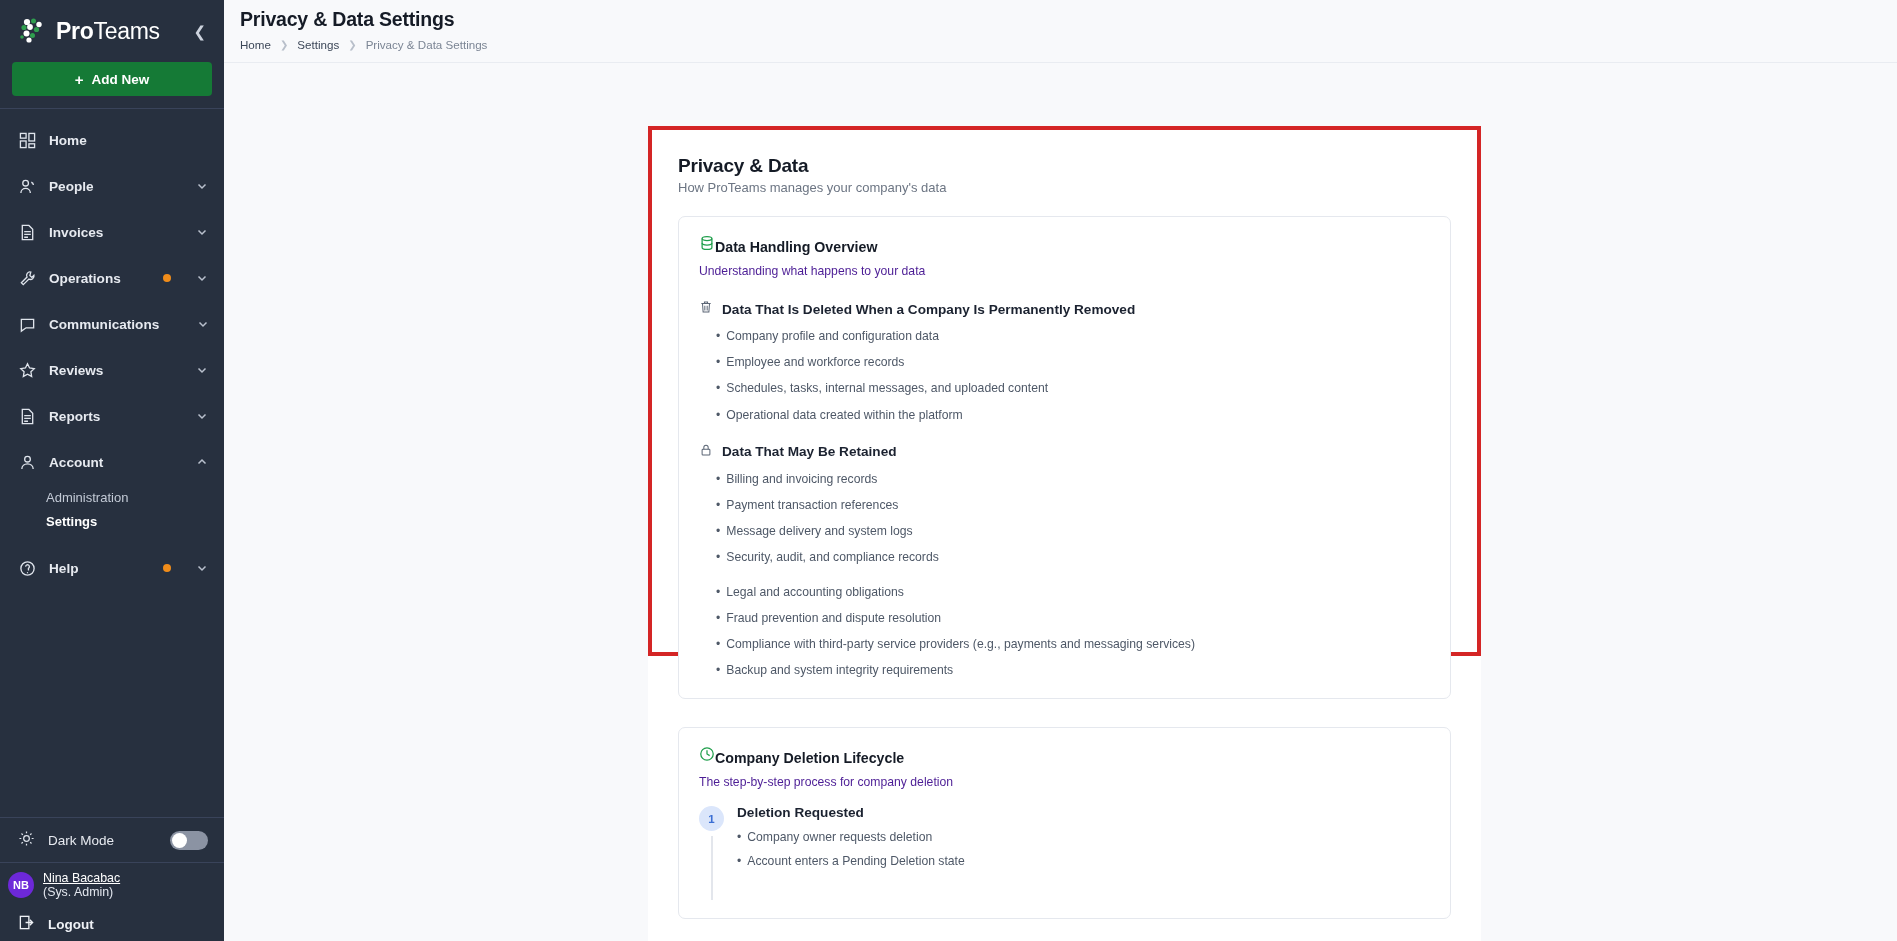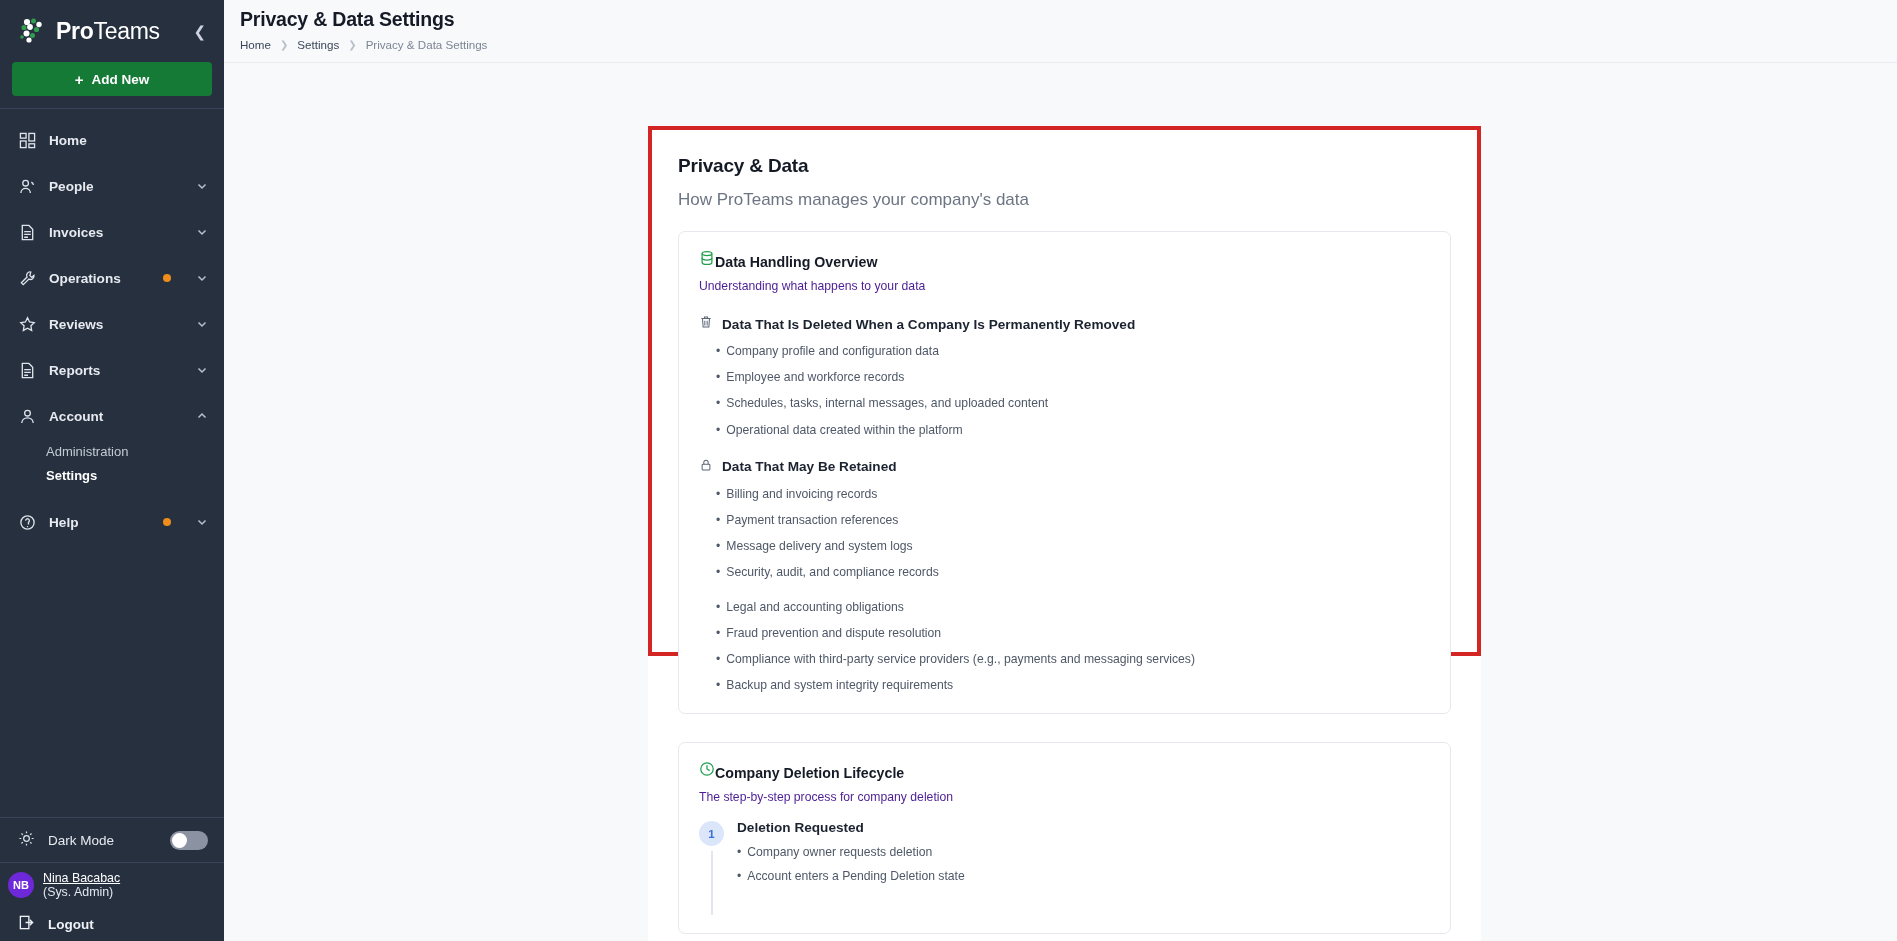--- a/index.html
+++ b/index.html
@@ -107,21 +107,21 @@
   }
   .panel-bg {
     position: absolute; left: 424px; top: 593px; width: 833px; height: 285px;
     background: #ffffff;
   }
   .panel-content {
     position: absolute; left: 424px; top: 63px; width: 833px; height: 815px;
     padding: 29px 30px 0 30px;
   }
   .sec-title { font-size: 19px; font-weight: 700; color: #151b26; letter-spacing: -0.2px; }
-  .sec-sub { font-size: 17px; color: #6c7583; margin-top: 13px; }
+  .sec-sub { font-size: 13px; color: #6c7583; margin-top: 3px; }
 
   .card {
     margin-top: 21px; background: #fff; border: 1px solid #e5e8ee;
     border-radius: 7px; padding: 18px 20px 22px 20px;
   }
   .card-head { display: flex; align-items: flex-end; }
   .card-head .ttl { font-size: 14.2px; font-weight: 700; color: #151b26; }
   .card-sub { font-size: 12.2px; color: #4c1d95; margin-top: 9px; margin-left: 0px; }
 
   .block { margin-top: 22px; }
@@ -235,20 +235,34 @@
         </span>
         <span class="lbl">Operations</span>
         <span class="dot"></span>
         <span class="chev">
           <svg width="12" height="12" viewBox="0 0 12 12" fill="none" stroke="#b9c0cd" stroke-width="1.5">
               <path d="M2.5 4.5L6 8l3.5-3.5"></path>
             </svg>
         </span>
       </div>
 
+      <div class="nav-item">
+        <span class="ico">
+          <svg width="17" height="17" viewBox="0 0 18 18" fill="none" stroke="#dfe4ec" stroke-width="1.4">
+            <path d="M2.5 3.5h13v9h-8l-5 3.5z"></path>
+          </svg>
+        </span>
+        <span class="lbl">Communications</span>
+        <span class="dot"></span>
+        <span class="chev">
+          <svg width="12" height="12" viewBox="0 0 12 12" fill="none" stroke="#b9c0cd" stroke-width="1.5">
+              <path d="M2.5 4.5L6 8l3.5-3.5"></path>
+            </svg>
+        </span>
+      </div>
 
       <div class="nav-item">
         <span class="ico">
           <svg width="17" height="17" viewBox="0 0 18 18" fill="none" stroke="#dfe4ec" stroke-width="1.4">
             <path d="M9 1.8l2.2 4.5 4.9.7-3.5 3.4.8 4.9L9 13l-4.4 2.3.8-4.9L1.9 7l4.9-.7z"></path>
           </svg>
         </span>
         <span class="lbl">Reviews</span>
         <span class="chev">
           <svg width="12" height="12" viewBox="0 0 12 12" fill="none" stroke="#b9c0cd" stroke-width="1.5">

